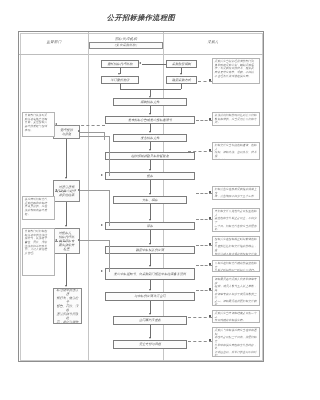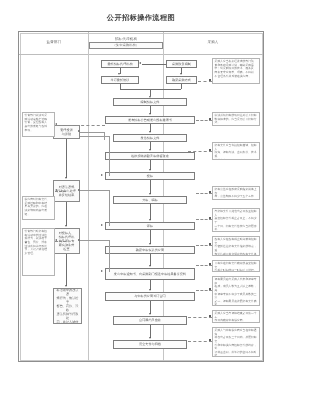--- a/index.html
+++ b/index.html
@@ -2,21 +2,21 @@
 <html><head>
 <meta charset="utf-8">
 <title>公开招标操作流程图</title>
 <style>
   html,body{margin:0;padding:0;background:#ffffff;}
   body{
     width:282px;height:400px;overflow:hidden;
     font-family:"DejaVu Sans","Liberation Sans",sans-serif;
     color:#4a4a4a;
   }
-  #page{position:relative;width:282px;height:400px;background:#fff;}
+  #page{position:relative;width:282px;height:400px;background:#fff;font-style:italic;}
 
   
   .title{
     position:absolute;left:0;top:13px;width:282px;
     text-align:center;font-size:7.2px;font-weight:bold;
     letter-spacing:.4px;color:#3d3d3d;
   }
 
   
   .frame{

